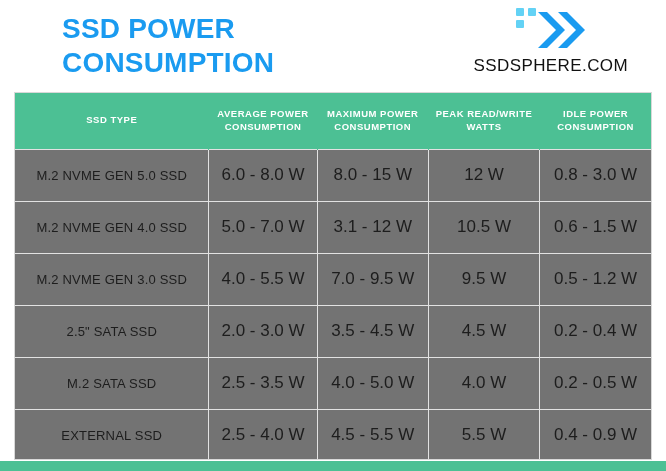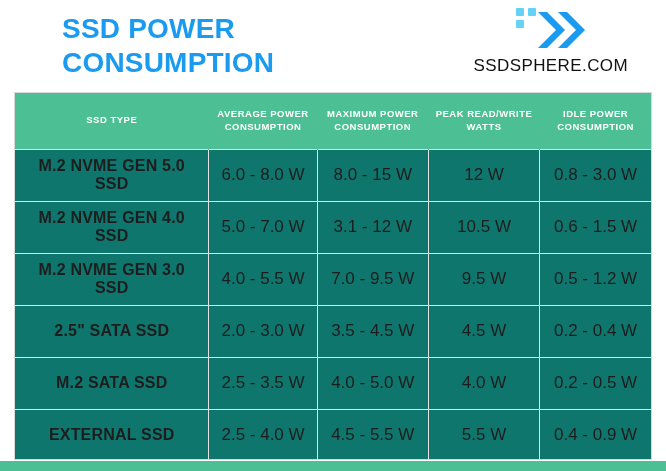--- a/index.html
+++ b/index.html
@@ -62,21 +62,21 @@
   }
 
   
   .table-wrap {
     position: absolute;
     left: 14px;
     top: 92px;
     width: 638px;
     height: 368px;
     border: 1px solid #d8d8d8;
-    background: #0f766e;
+    background: #737373;
     overflow: hidden;
   }
   table.data {
     width: 100%;
     height: 100%;
     border-collapse: collapse;
     table-layout: fixed;
   }
   table.data thead th {
     background: #4cc094;
@@ -98,22 +98,22 @@
     border-right: 1px solid #e2e2e2;
     font-size: 17px;
     color: #1d1d1d;
     text-align: center;
     vertical-align: middle;
     height: 52px;
     padding: 4px 6px;
   }
   table.data tbody td:last-child { border-right: none; }
   table.data tbody td.rowlabel {
-    font-weight: bold;
-    font-size: 16px;
+    font-weight: normal;
+    font-size: 13px;
     letter-spacing: 0.2px;
   }
 
   col.c1 { width: 30.5%; }
   col.c2 { width: 17.0%; }
   col.c3 { width: 17.5%; }
   col.c4 { width: 17.5%; }
   col.c5 { width: 17.5%; }
 
   

